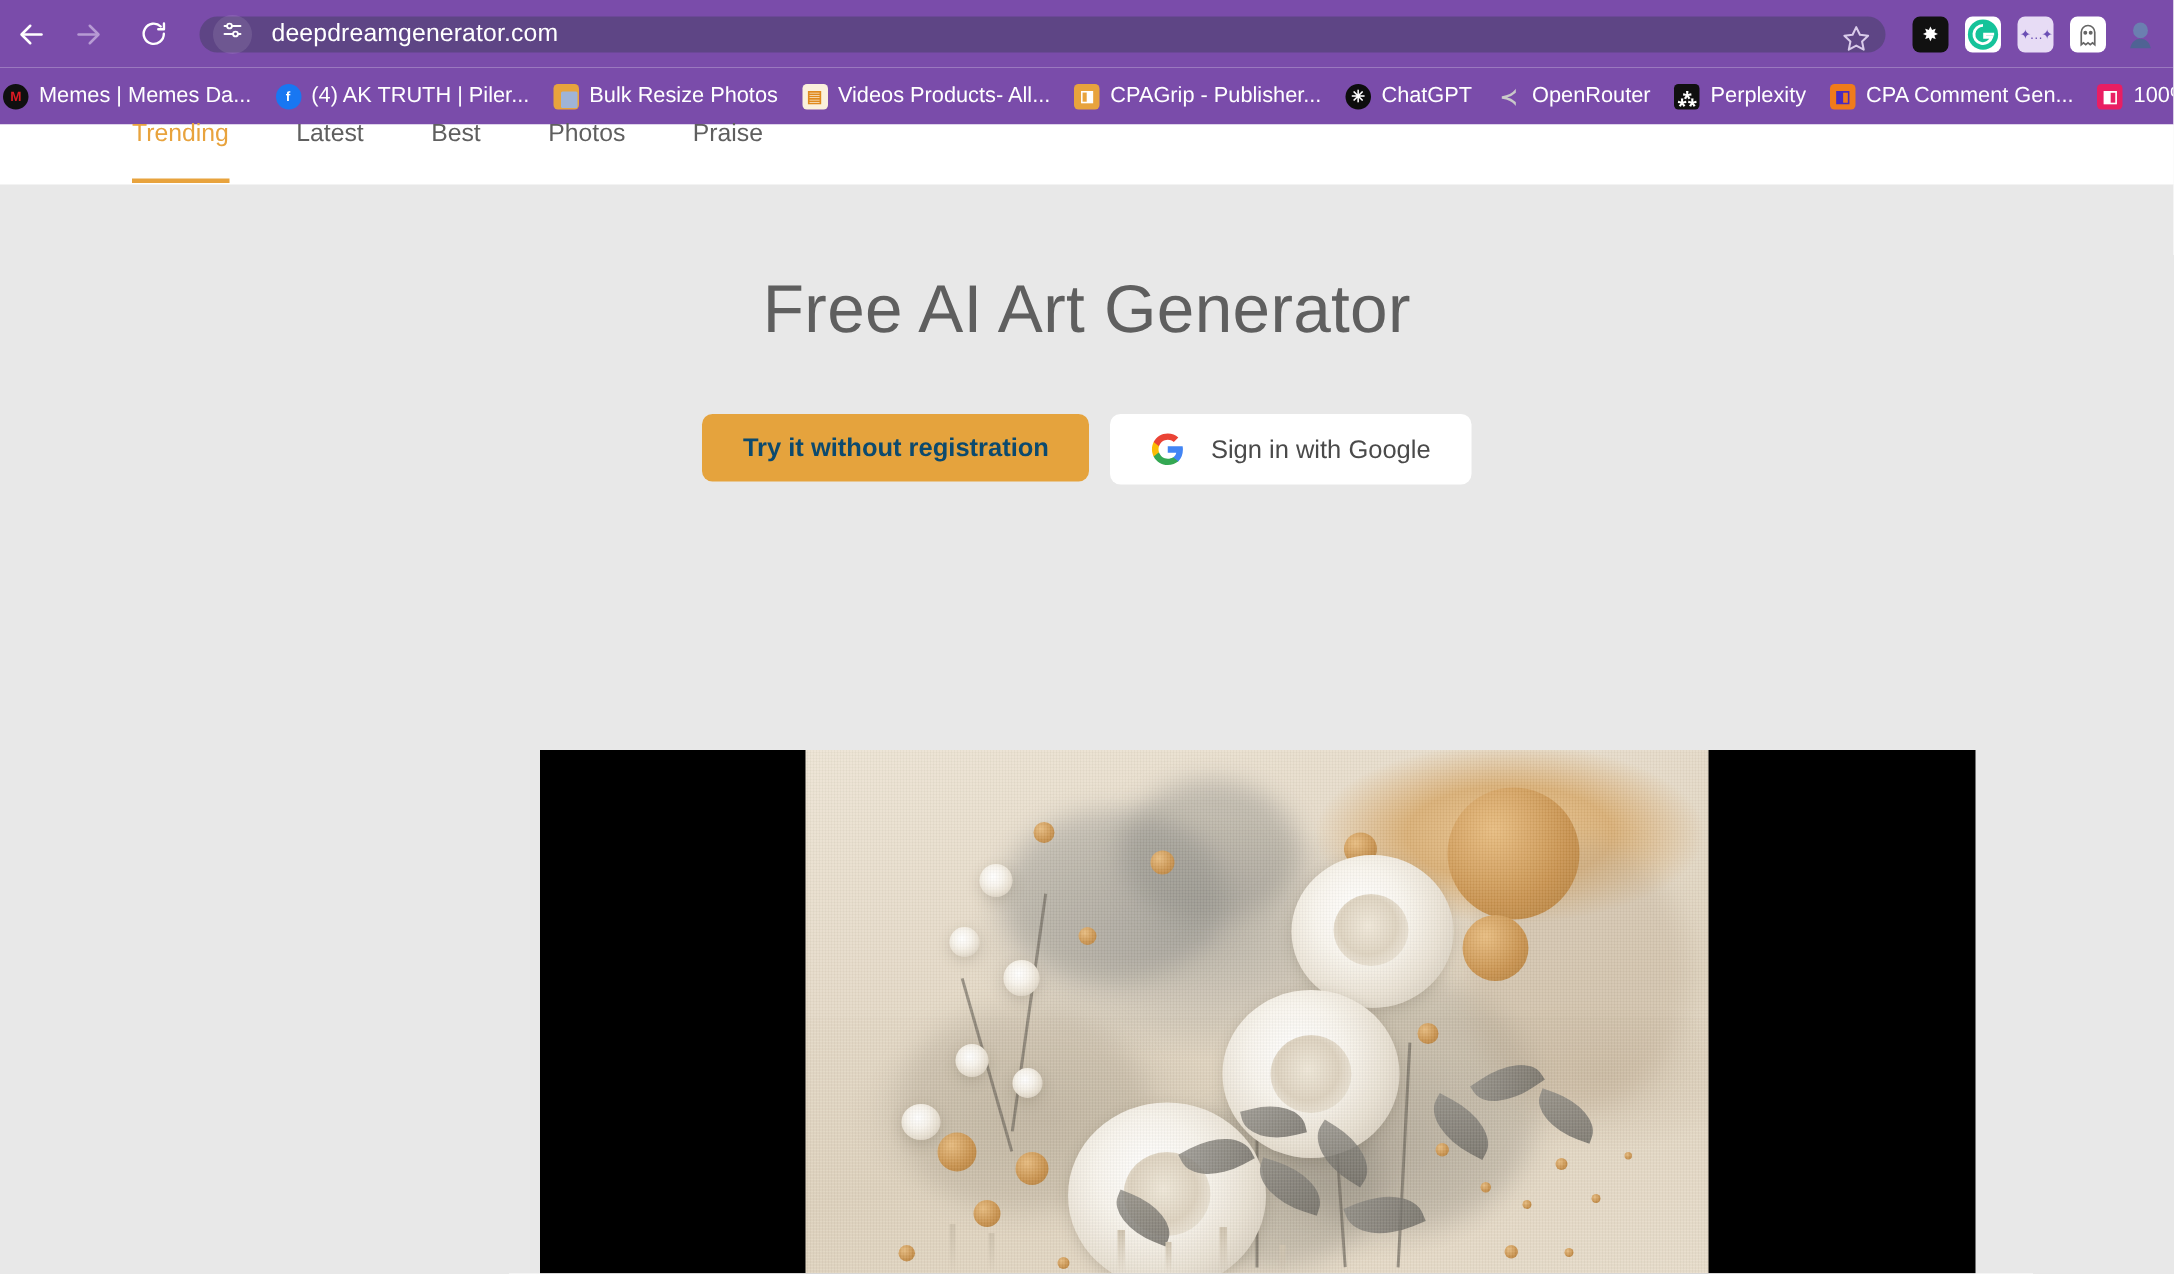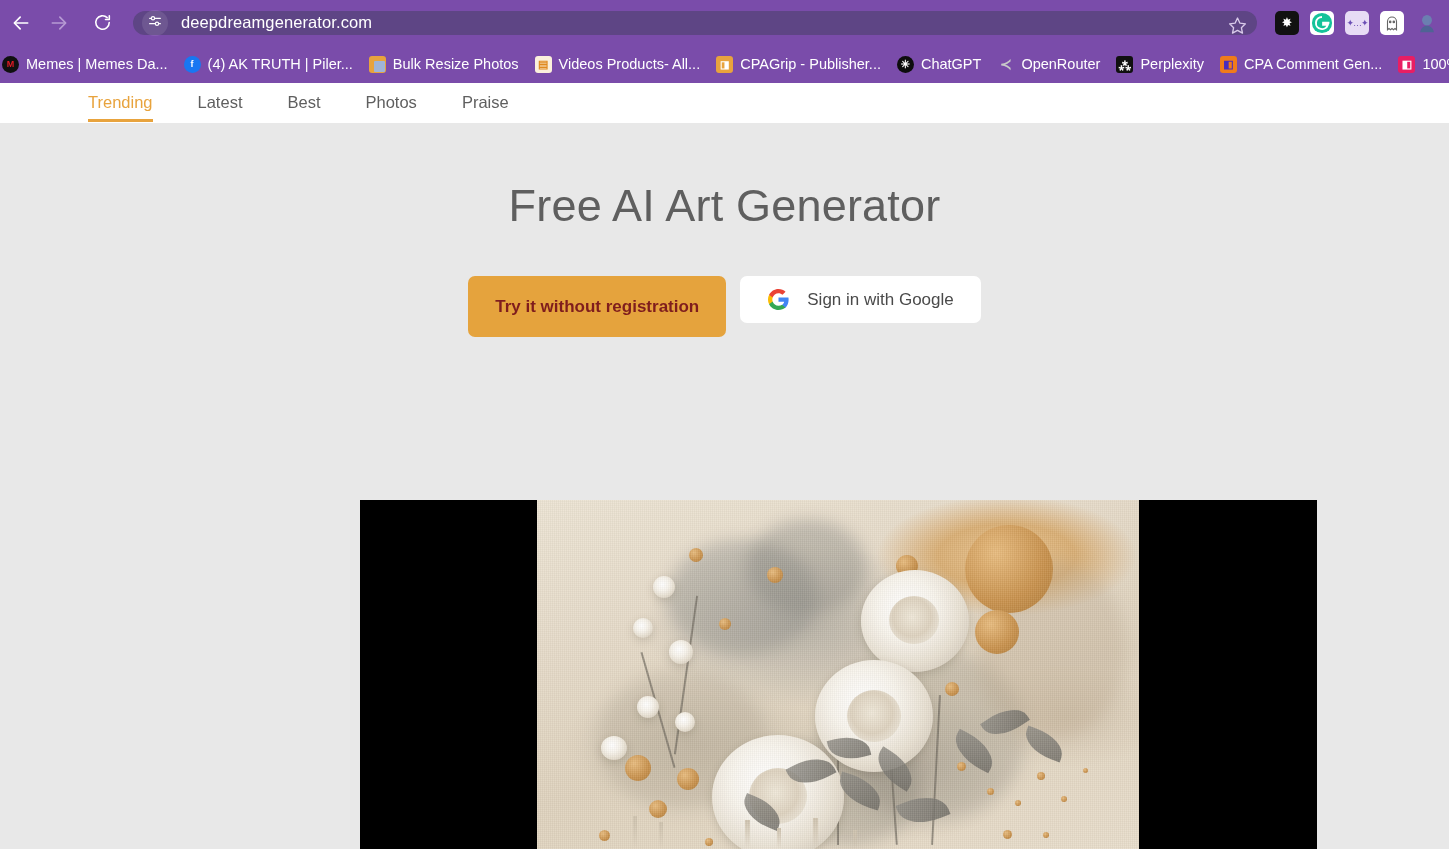--- a/index.html
+++ b/index.html
@@ -120,21 +120,21 @@
     height: 40px;
     background: #ffffff;
     display: flex;
     align-items: flex-end;
     padding-left: 88px;
     border-bottom: 1px solid #ffffff;
   }
   .nav-tab {
     font-size: 16.5px;
     color: #5f5f5f;
-    padding: 0 0 9px 0;
+    padding: 0 0 22px 0;
     margin-right: 45px;
     border-bottom: 3px solid transparent;
     line-height: 1;
   }
   .nav-tab.active {
     color: #e8a33d;
     border-bottom-color: #e8a33d;
   }
 
   
@@ -153,27 +153,27 @@
     letter-spacing: .2px;
   }
   .cta-row {
     display: flex;
     justify-content: center;
     gap: 14px;
     margin-top: 44px;
   }
   .btn-primary {
     background: #e5a33d;
-    color: #7f1d1d;
+    color: #0c4a6e;
     font-size: 17px;
     font-weight: bold;
     border: none;
     border-radius: 7px;
     padding: 0 27px;
-    height: 61px;
+    height: 45px;
     display: flex; align-items: center; justify-content: center;
     font-family: "Liberation Sans", sans-serif;
   }
   .btn-google {
     background: #ffffff;
     color: #4a4a4a;
     font-size: 17px;
     border: none;
     border-radius: 7px;
     padding: 0 27px;

